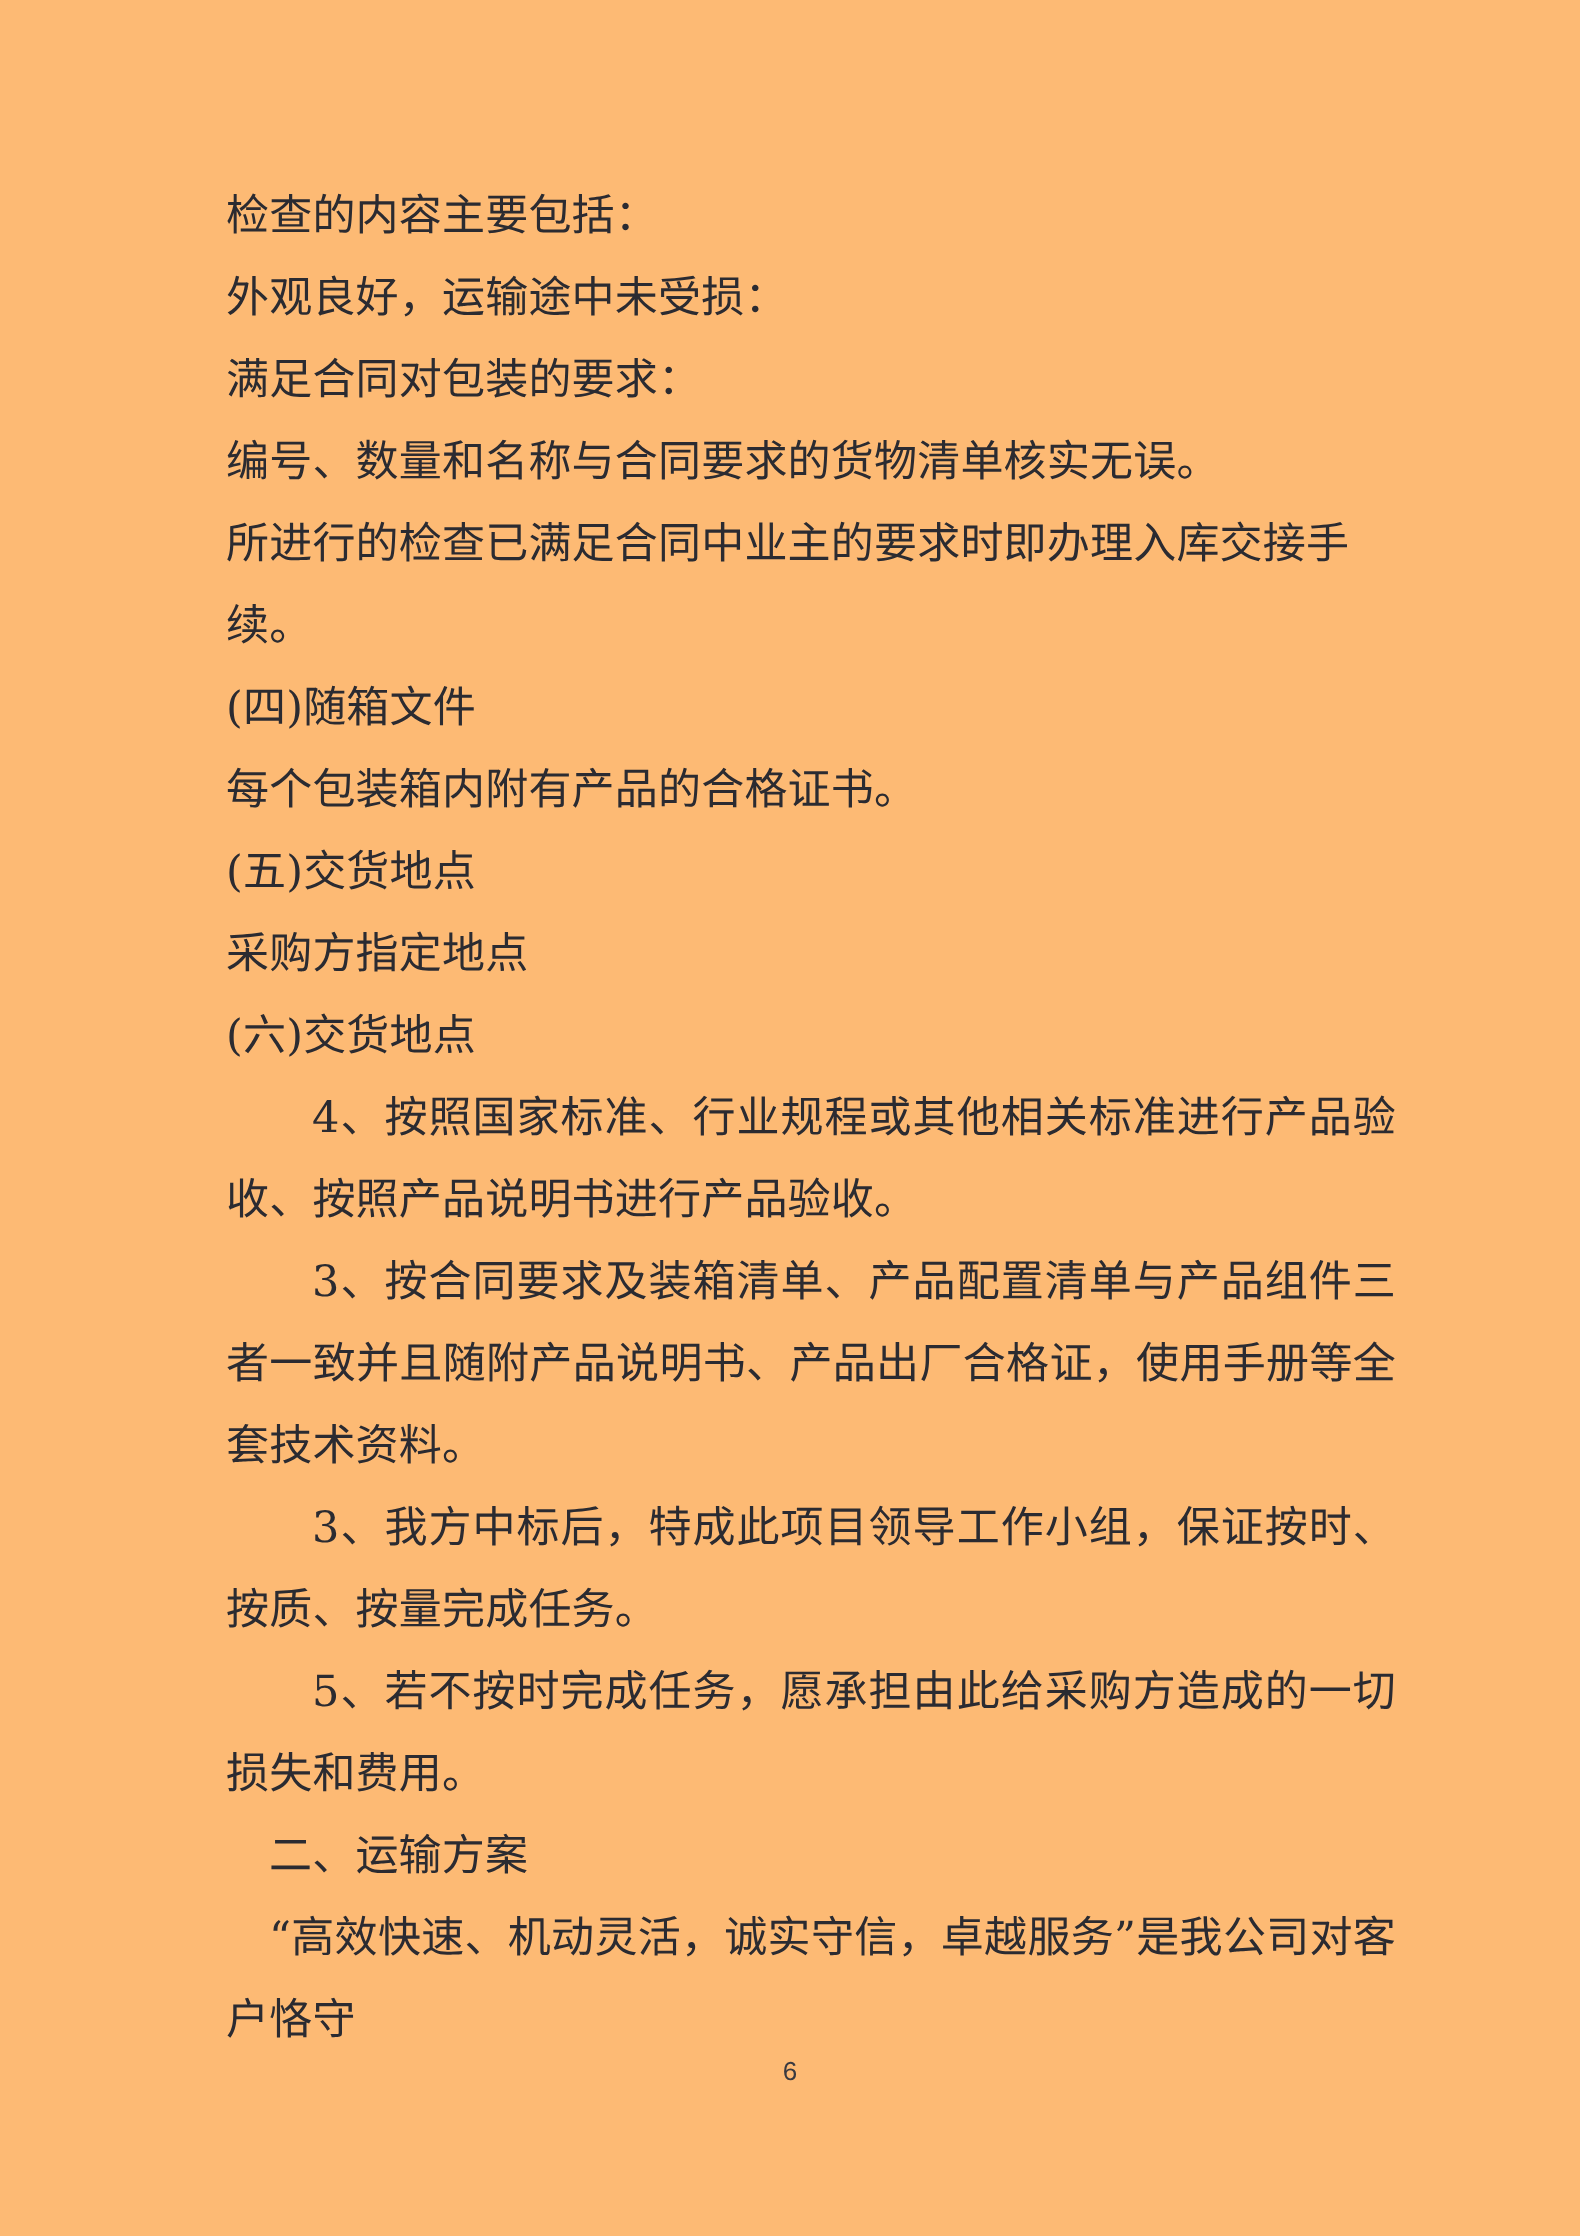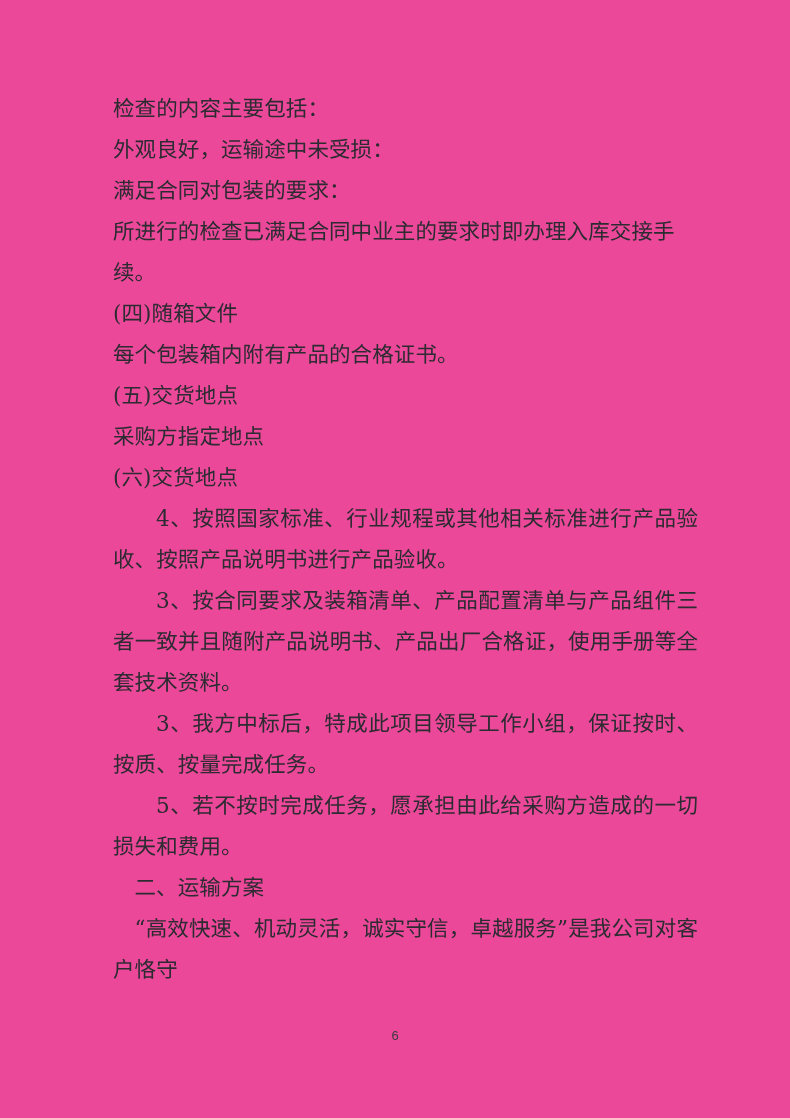--- a/index.html
+++ b/index.html
@@ -15,21 +15,21 @@
     color: #2b2b31;
     overflow: hidden;
   }
 
   .page {
     position: absolute;
     left: 0;
     top: 0;
     width: 790px;
     height: 1118px;
-    background: #ec4899;
+    background: #fdba74;
   }
 
   .content {
     position: absolute;
     left: 113px;
     top: 88px;
     width: 585px;
   }
 
   
@@ -75,20 +75,21 @@
 </style>
 </head>
 <body>
 
 <div class="page">
 
   <div class="content">
     <p class="p flush">检查的内容主要包括：</p>
     <p class="p flush">外观良好，运输途中未受损：</p>
     <p class="p flush">满足合同对包装的要求：</p>
+    <p class="p flush">编号、数量和名称与合同要求的货物清单核实无误。</p>
     <p class="p flush">所进行的检查已满足合同中业主的要求时即办理入库交接手续。</p>
     <p class="p flush">(四)随箱文件</p>
     <p class="p flush">每个包装箱内附有产品的合格证书。</p>
     <p class="p flush">(五)交货地点</p>
     <p class="p flush">采购方指定地点</p>
     <p class="p flush">(六)交货地点</p>
     <p class="p indent2">4、按照国家标准、行业规程或其他相关标准进行产品验收、按照产品说明书进行产品验收。</p>
     <p class="p indent2">3、按合同要求及装箱清单、产品配置清单与产品组件三者一致并且随附产品说明书、产品出厂合格证，使用手册等全套技术资料。</p>
     <p class="p indent2">3、我方中标后，特成此项目领导工作小组，保证按时、按质、按量完成任务。</p>
     <p class="p indent2">5、若不按时完成任务，愿承担由此给采购方造成的一切损失和费用。</p>

